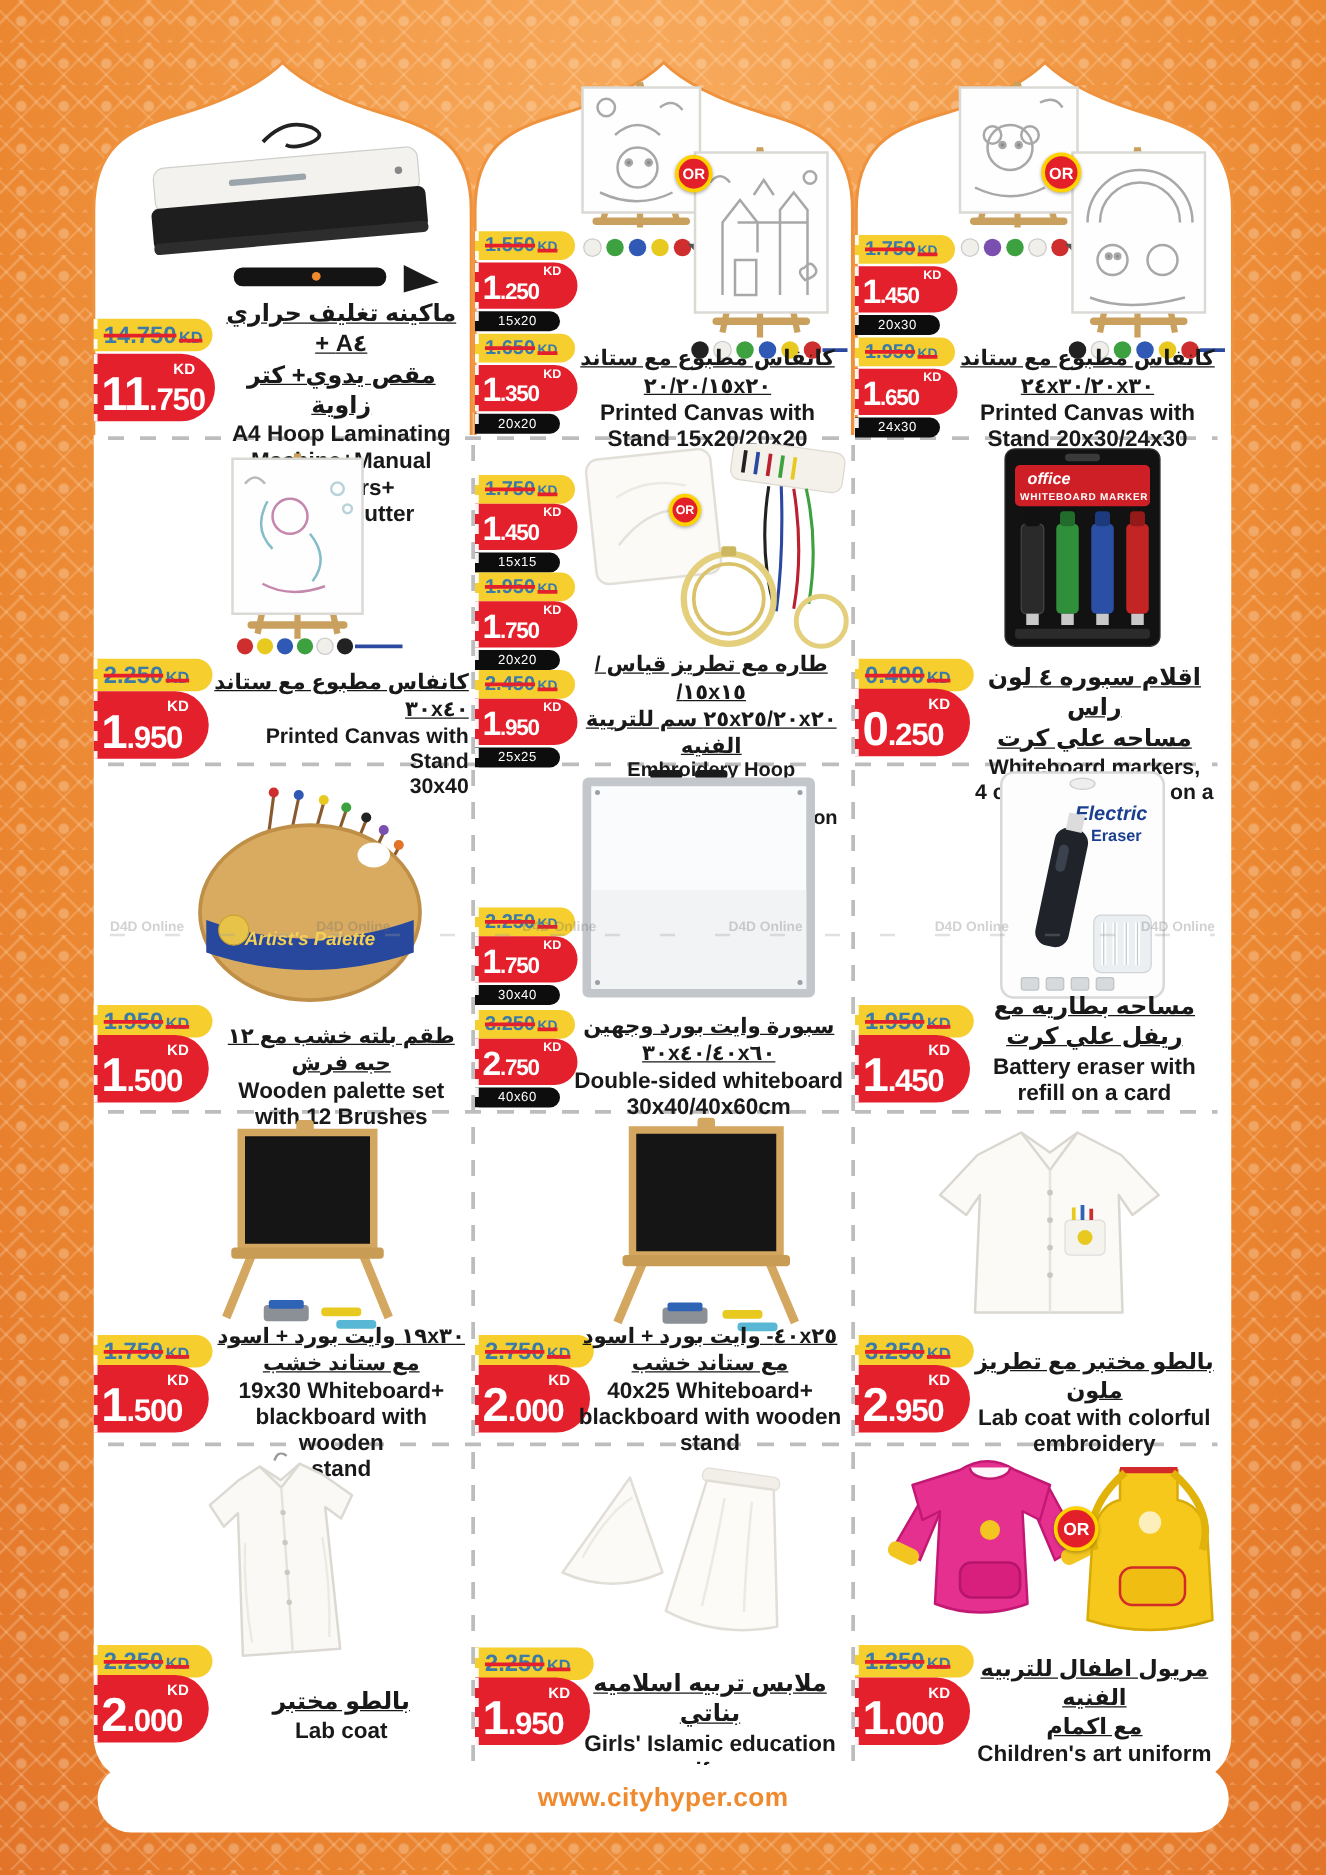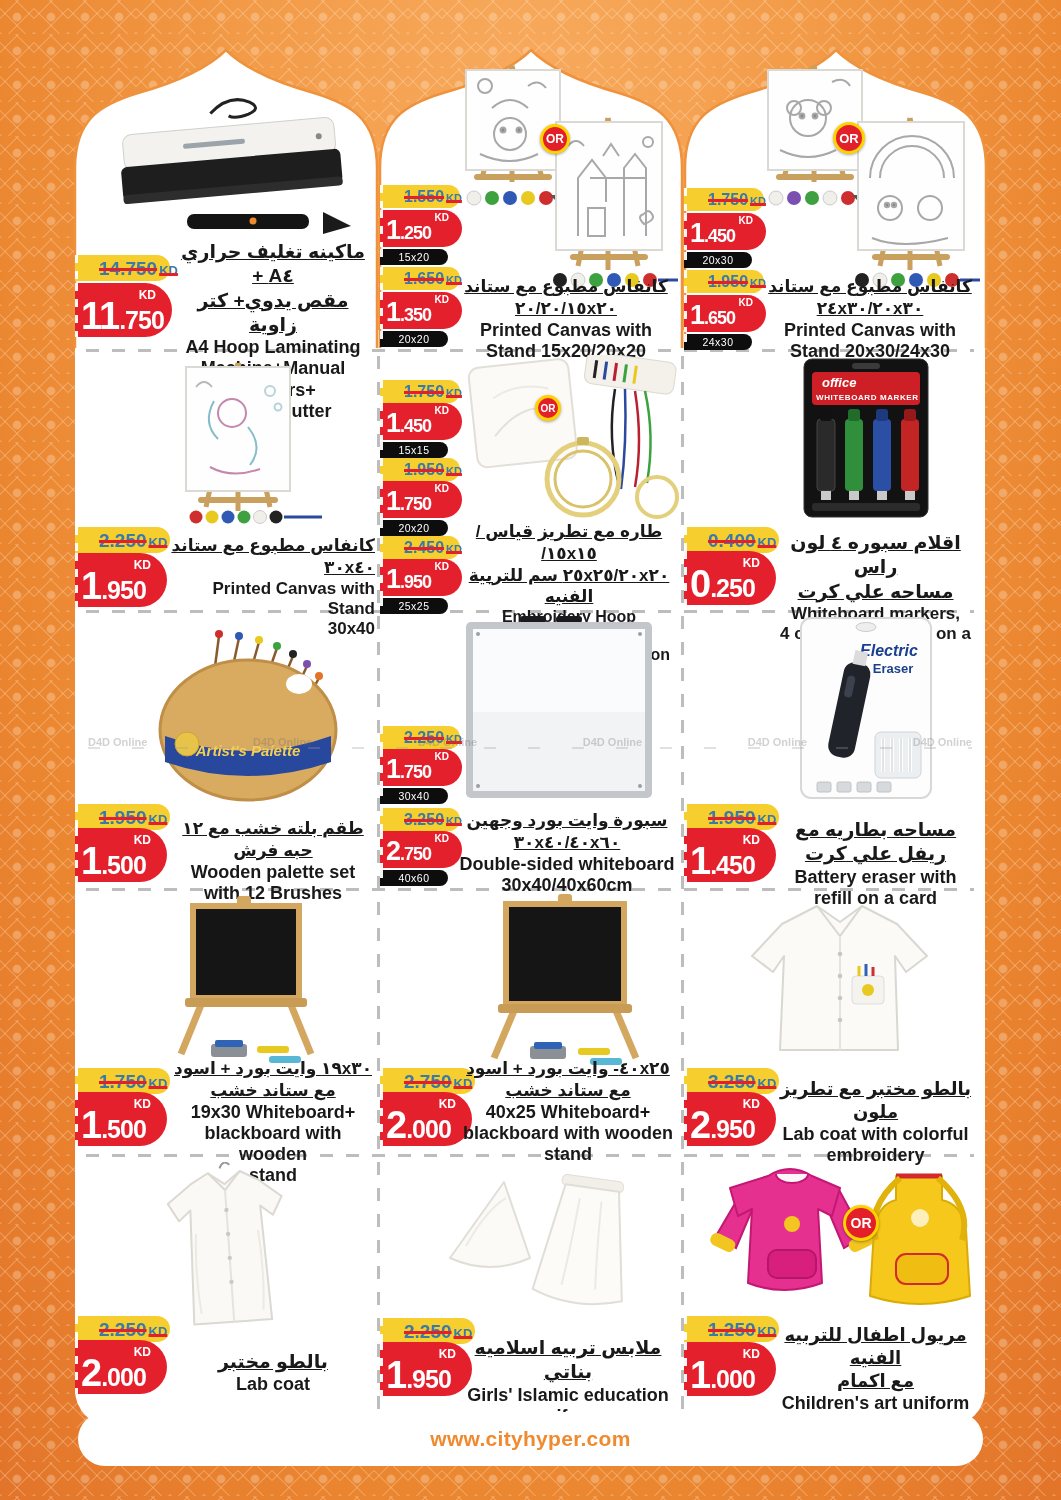--- a/index.html
+++ b/index.html
@@ -13,21 +13,21 @@
       repeating-linear-gradient(-45deg, rgba(255,235,210,.22) 0 2px, rgba(255,255,255,0) 2px 17px);
     background-size:34px 34px,34px 34px,34px 34px;}
   .panel{position:absolute;left:75px;top:330px;width:910px;height:1096px;background:#fff;border-radius:0 0 36px 36px;}
   .archsvg{position:absolute;left:0;top:0;}
   .hline{position:absolute;height:3px;background:repeating-linear-gradient(90deg,#bdbdbd 0 13px,transparent 13px 26px);}
   .vline{position:absolute;width:3px;background:repeating-linear-gradient(180deg,#bdbdbd 0 13px,transparent 13px 26px);}
   .cell{position:absolute;}
   .img{position:absolute;}
   
   .op{position:absolute;left:0;height:26px;width:95px;background:#f6cf2e;border-radius:0 16px 16px 0;
-      display:flex;align-items:center;padding-left:24px;box-sizing:border-box;}
+      display:flex;align-items:center;padding-left:8px;box-sizing:border-box;}
   .op .strike{text-decoration:line-through;text-decoration-color:#e5202d;text-decoration-thickness:3px;
       color:#3b79a8;font-weight:bold;font-size:19px;white-space:nowrap;line-height:1;}
   .op .okd{font-size:13px;margin-left:2px;}
   
   .np{position:absolute;left:0;width:92px;height:54px;background:#e5202d;border-radius:0 28px 28px 0;color:#fff;font-weight:bold;}
   .np .kd{position:absolute;top:5px;right:16px;font-size:12px;}
   .np .pv{position:absolute;left:6px;bottom:2px;font-size:38px;line-height:1;white-space:nowrap;letter-spacing:-1px;}
   .np .pv .dec{font-size:25px;}
   .op::before,.np::before,.sz::before{content:"";position:absolute;left:0;top:0;bottom:0;width:3px;
       background:repeating-linear-gradient(180deg,rgba(255,255,255,.95) 0 8px,transparent 8px 16px);}
@@ -510,21 +510,21 @@
       <rect x="68" y="168" width="14" height="10" rx="2" fill="#d7dadd" stroke="#bfc3c6"></rect>
       <rect x="88" y="168" width="14" height="10" rx="2" fill="#d7dadd" stroke="#bfc3c6"></rect>
     </svg>
     <div class="op" style="top:190px;">
       <span class="strike"><span>1.950</span><span class="okd">KD</span></span>
     </div>
     <div class="np" style="top:214px;">
       <span class="kd">KD</span>
       <span class="pv"><span>1</span><span class="dec">.450</span></span>
     </div>
-    <div class="desc" style="left:82px;top:204px;width:219px;">
+    <div class="desc" style="left:82px;top:180px;width:219px;">
       <div class="ar">مساحه بطاريه مع</div>
       <div class="ar">ريفل علي كرت</div>
       <div class="en">Battery eraser with</div>
       <div class="en">refill on a card</div>
     </div>
   </div>
 
   <div class="cell" style="left:75px;top:892px;width:303px;height:262px;">
     <svg class="img" style="left:80px;top:4px;" width="185" height="170" viewBox="0 0 185 170">
       <rect x="82" y="0" width="14" height="12" rx="3" fill="#d3a75f"></rect>

